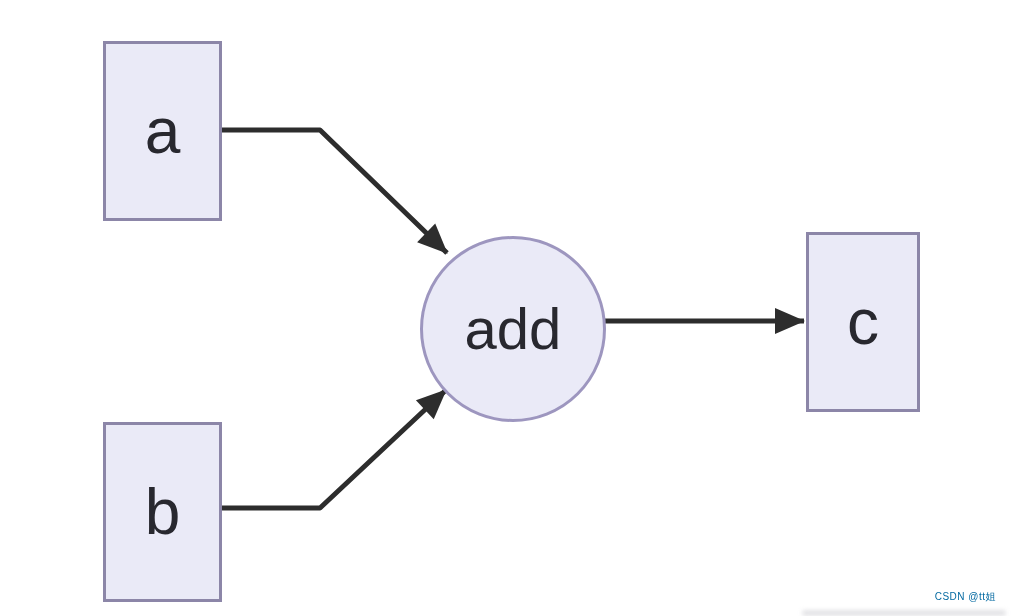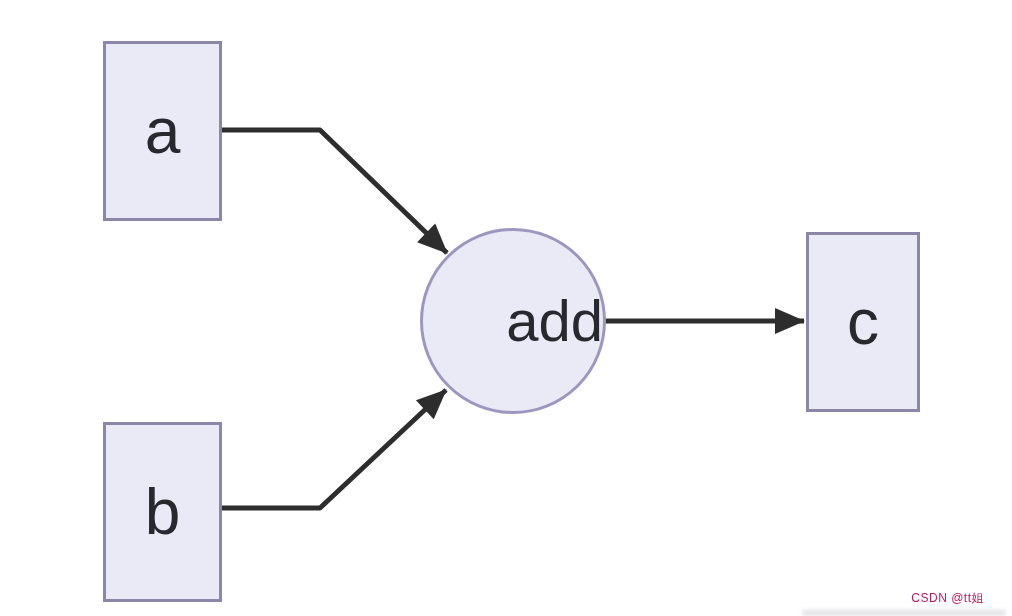--- a/index.html
+++ b/index.html
@@ -26,45 +26,45 @@
     align-items: center;
     justify-content: center;
     background: #eaeaf7;
     color: #28282f;
   }
   .node--rect  { border: 3px solid #8c86a8; }
   .node--circle{ border: 3px solid #9d96bf; border-radius: 50%; }
 
   .node-a   { left: 103px; top: 41px;  width: 119px; height: 180px; }
   .node-b   { left: 103px; top: 422px; width: 119px; height: 180px; }
-  .node-add { left: 420px; top: 228px; width: 186px; height: 186px; justify-content: flex-end; }
+  .node-add { left: 420px; top: 236px; width: 186px; height: 186px; }
   .node-c   { left: 806px; top: 232px; width: 114px; height: 180px; }
 
   .node-label {
     font-size: 64px;
     line-height: 1;
     user-select: none;
   }
   .node-add .node-label { font-size: 58px; }
 
   .edge {
     fill: none;
     stroke: #2d2d2d;
     stroke-width: 5px;
     stroke-linejoin: round;
     stroke-linecap: butt;
   }
 
   .watermark {
     position: absolute;
     top: 590px;
-    right: 28px;
-    font-size: 12px;
+    right: 16px;
+    font-size: 10px;
     letter-spacing: 0.5px;
-    color: #be185d;
+    color: #0369a1;
     white-space: nowrap;
   }
 
   .smudge {
     position: absolute;
     left: 802px;
     top: 610px;
     width: 204px;
     height: 6px;
     background: rgba(176,176,183,0.35);

